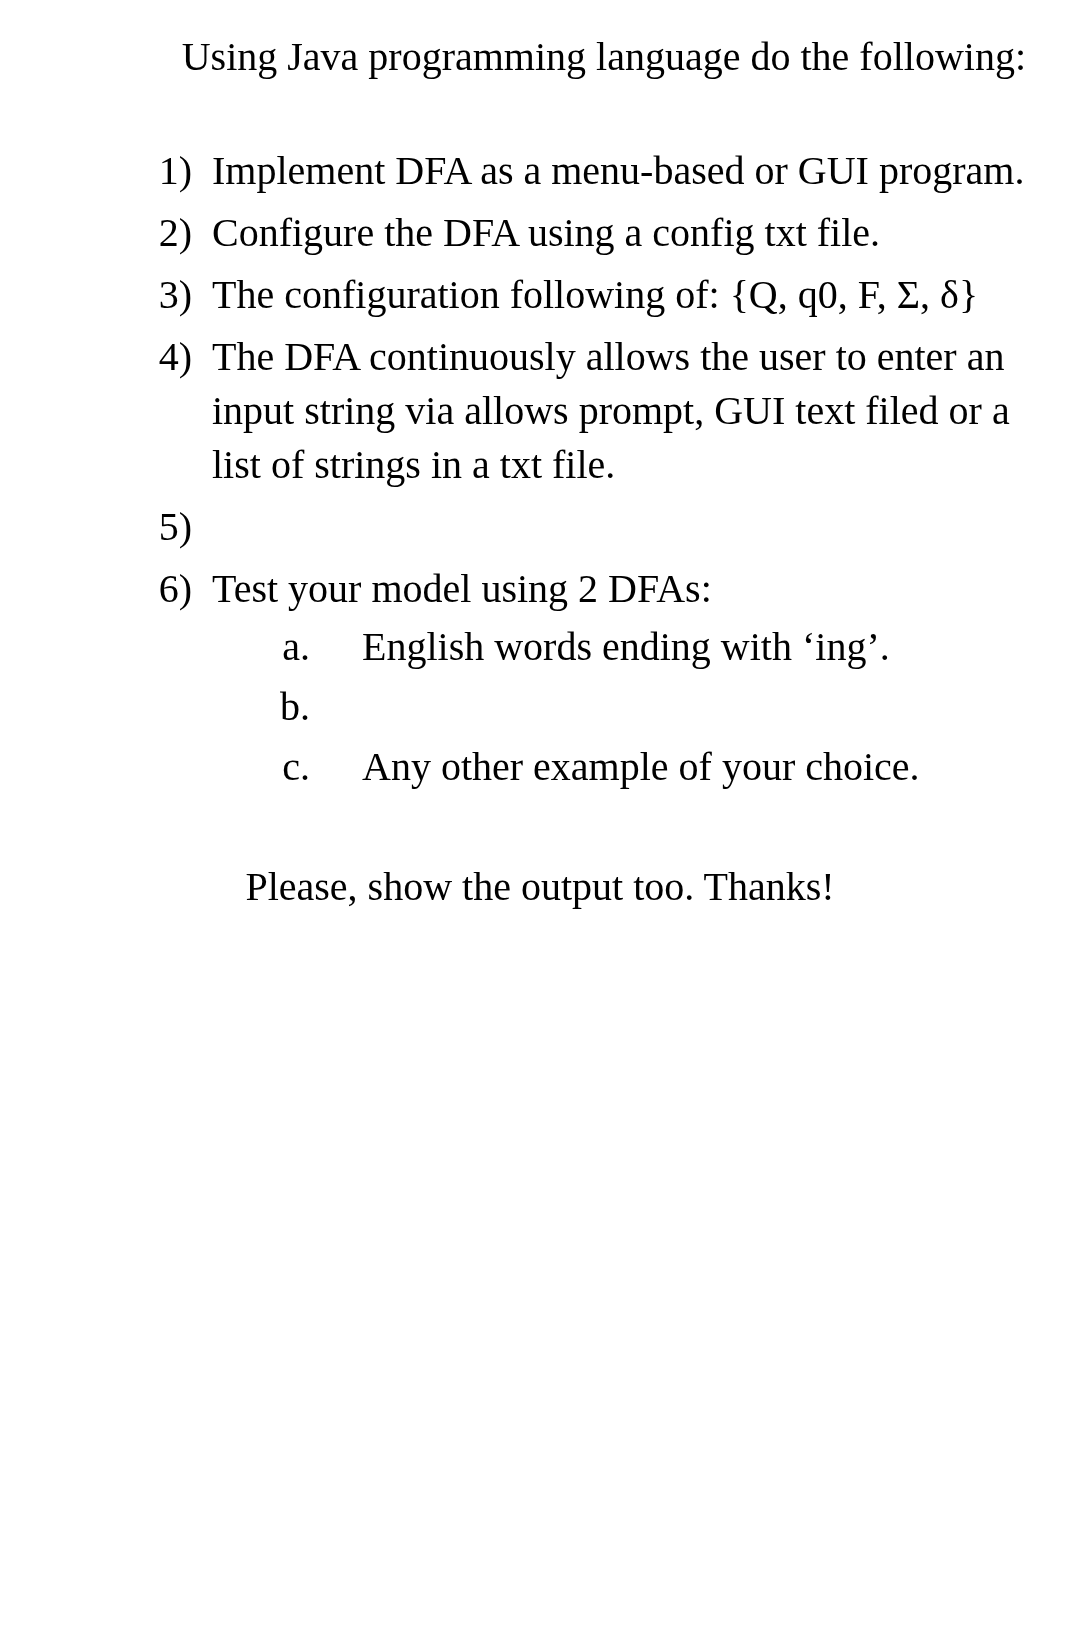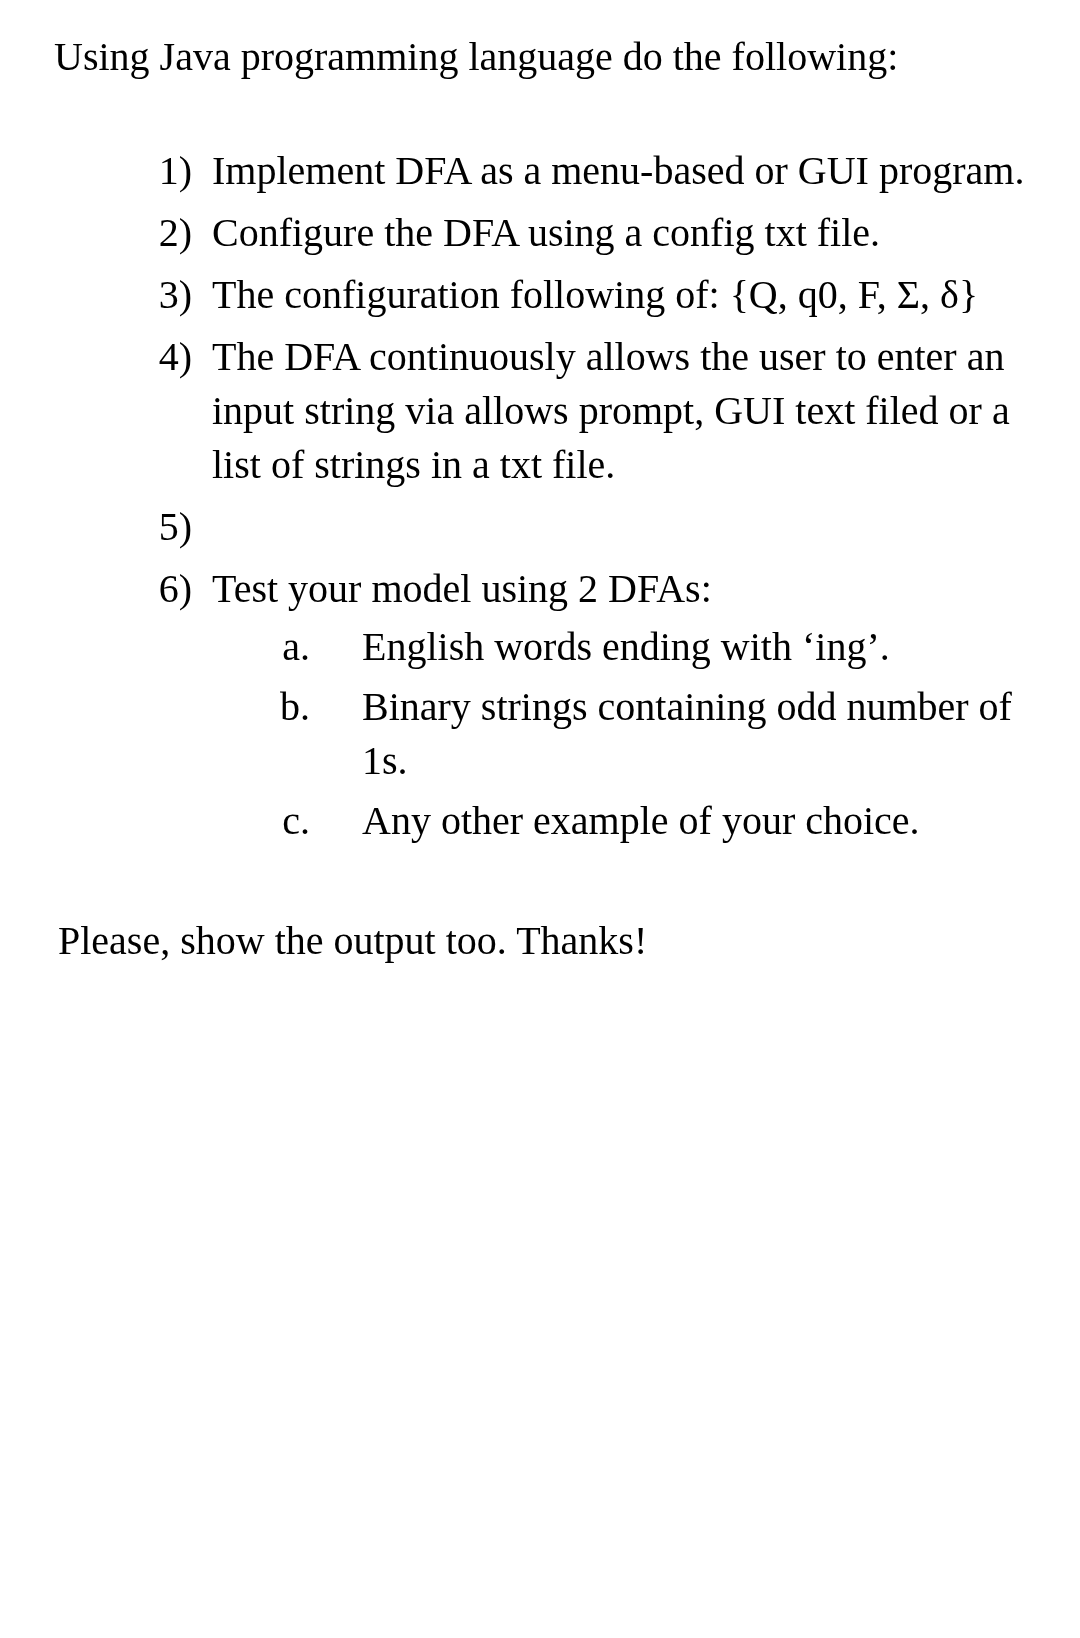--- a/index.html
+++ b/index.html
@@ -12,20 +12,21 @@
   body {
     font-family: "Times New Roman", Times, serif;
     color: #000000;
     font-size: 40px;
     line-height: 1.35;
     padding: 30px 54px 40px 54px;
     box-sizing: border-box;
   }
   .intro {
     margin: 0 0 60px 0;
+    text-align: right;
   }
   ol.main-list {
     list-style: none;
     margin: 0 0 60px 0;
     padding: 0;
   }
   ol.main-list > li {
     display: flex;
     align-items: flex-start;
     margin: 0 0 8px 0;
@@ -53,21 +54,22 @@
   ol.sub-list > li > .marker {
     flex: 0 0 58px;
     text-align: right;
     padding-right: 20px;
   }
   ol.sub-list > li > .body {
     flex: 1 1 auto;
     margin-left: 32px;
   }
   .closing {
-    margin: 4px;
+    margin: 12px;
+    text-align: center;
   }
 </style>
 </head>
 <body>
 
 <p class="intro">Using Java programming language do the following:</p>
 
 <ol class="main-list">
   <li>
     <span class="marker">1)</span>
@@ -92,21 +94,20 @@
     <span class="marker">6)</span>
     <span class="body">
       <span>Test your model using 2 DFAs:</span>
       <ol class="sub-list">
         <li>
           <span class="marker">a.</span>
           <span class="body">English words ending with ‘ing’.</span>
         </li>
         <li>
           <span class="marker">b.</span>
-          <span class="body">Binary strings containing odd number of 1s.</span>
         </li>
         <li>
           <span class="marker">c.</span>
           <span class="body">Any other example of your choice.</span>
         </li>
       </ol>
     </span>
   </li>
 </ol>
 

